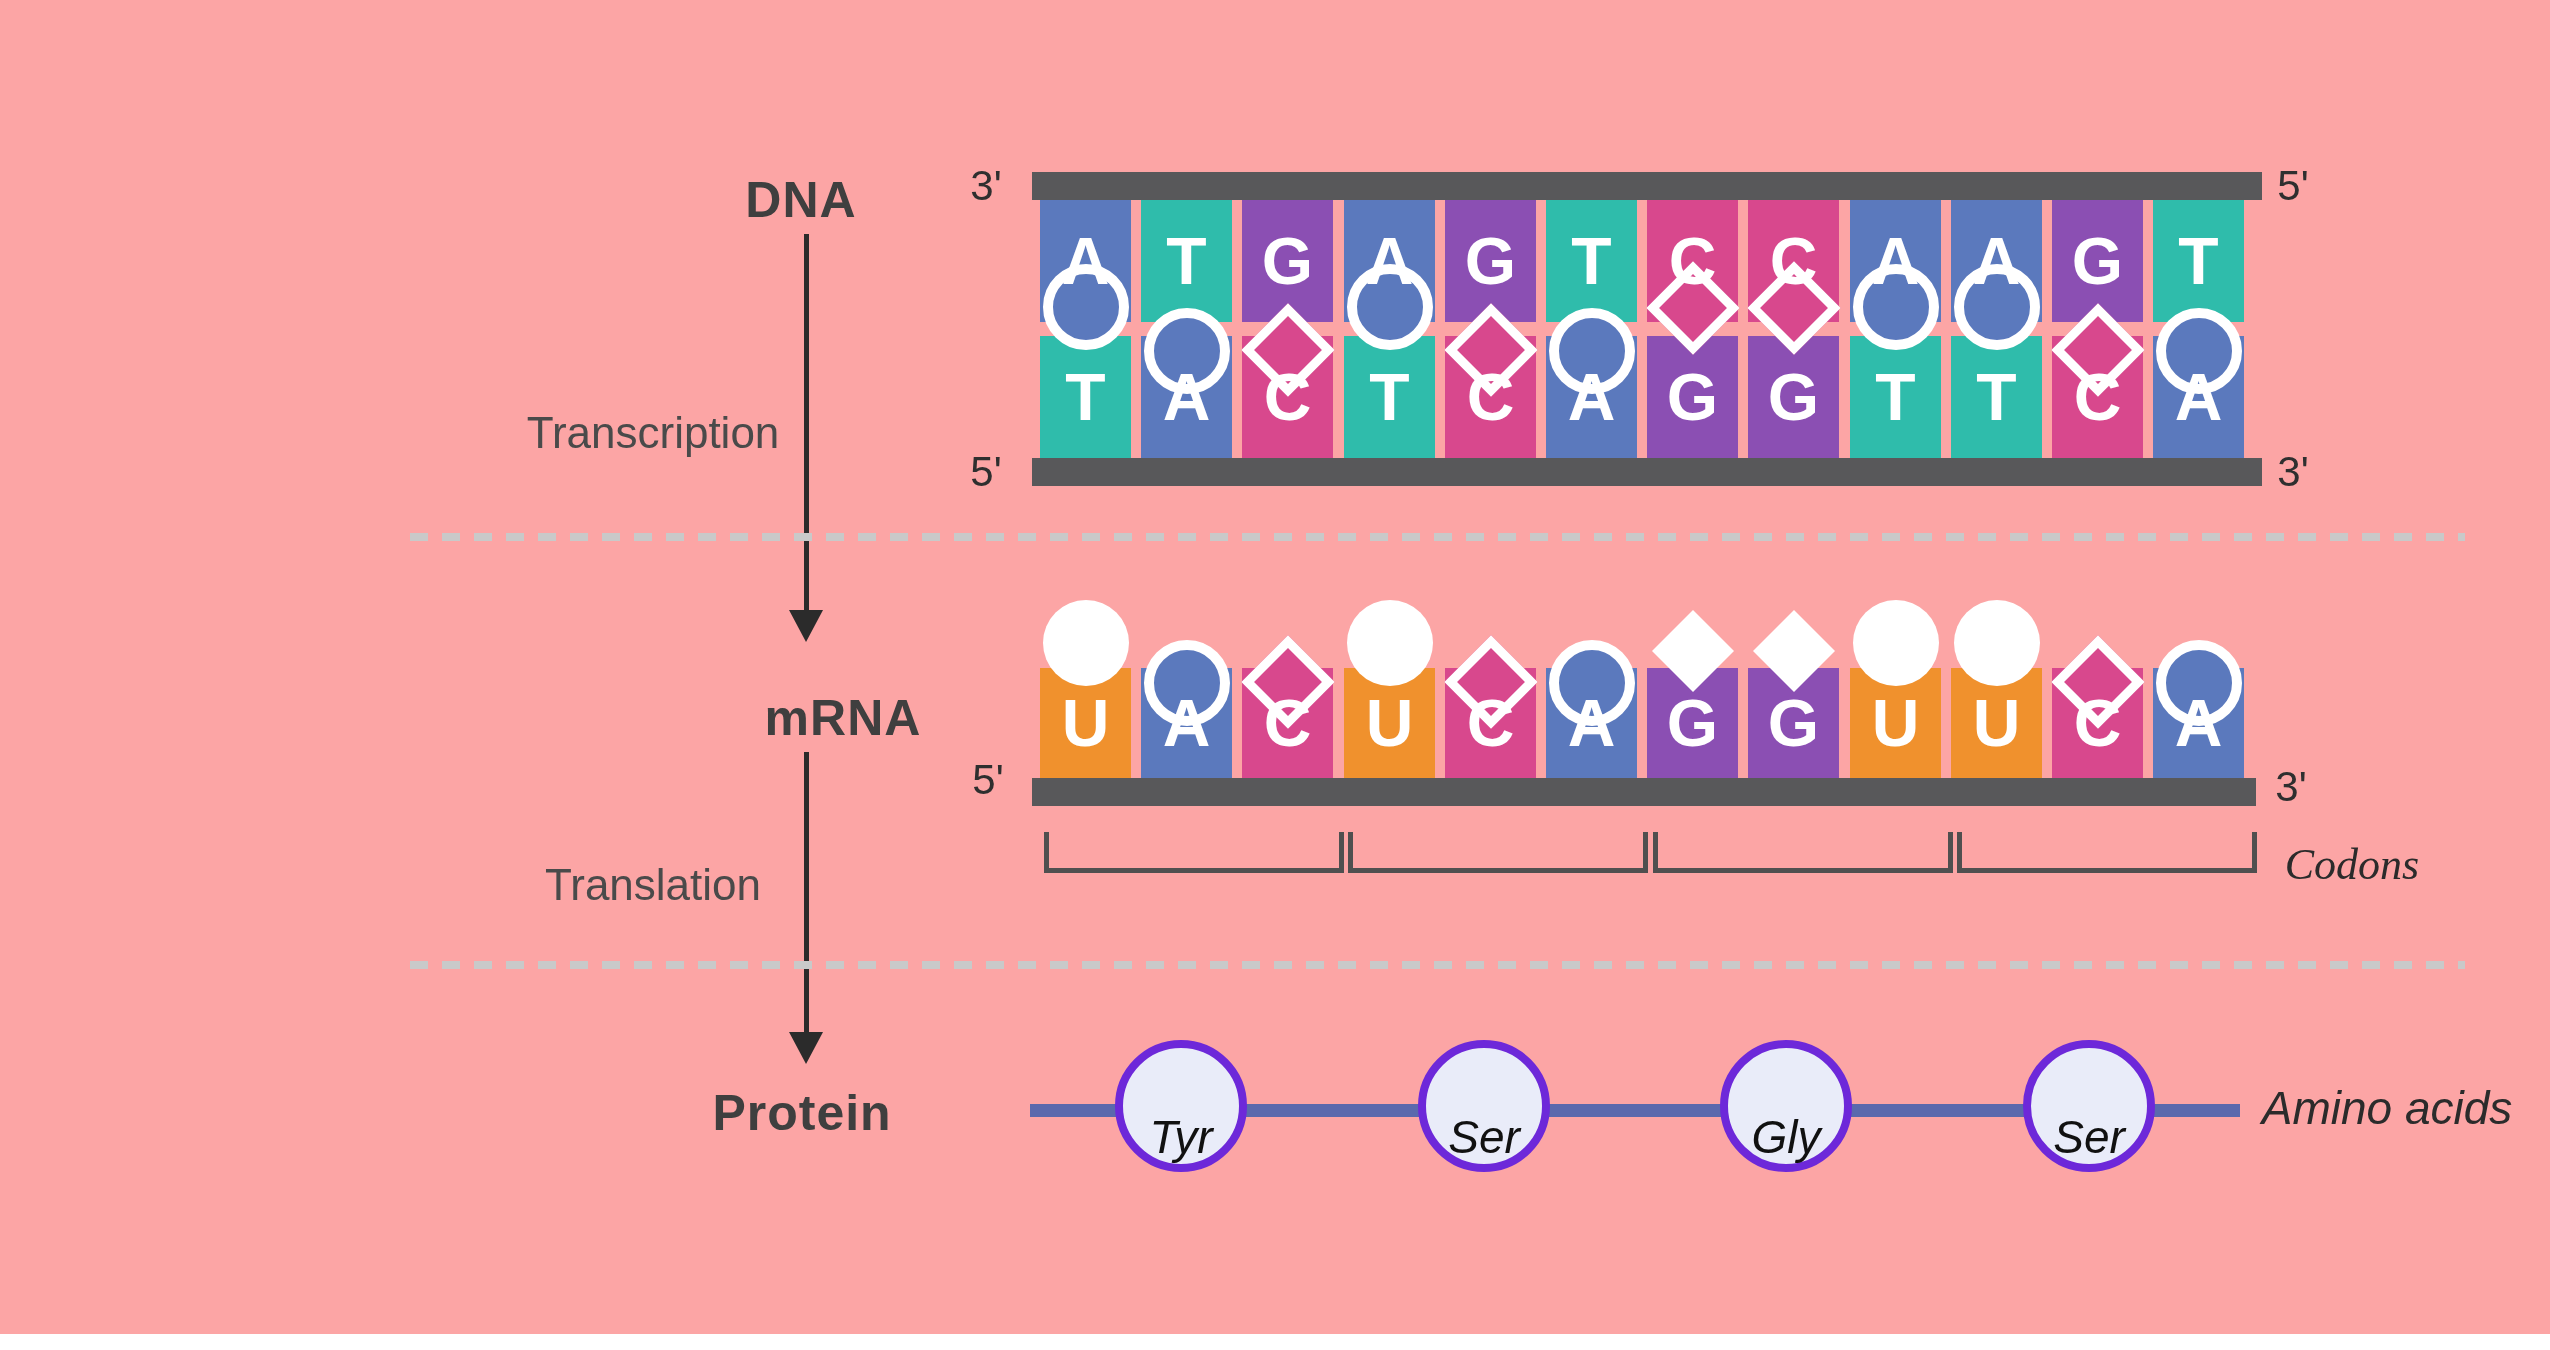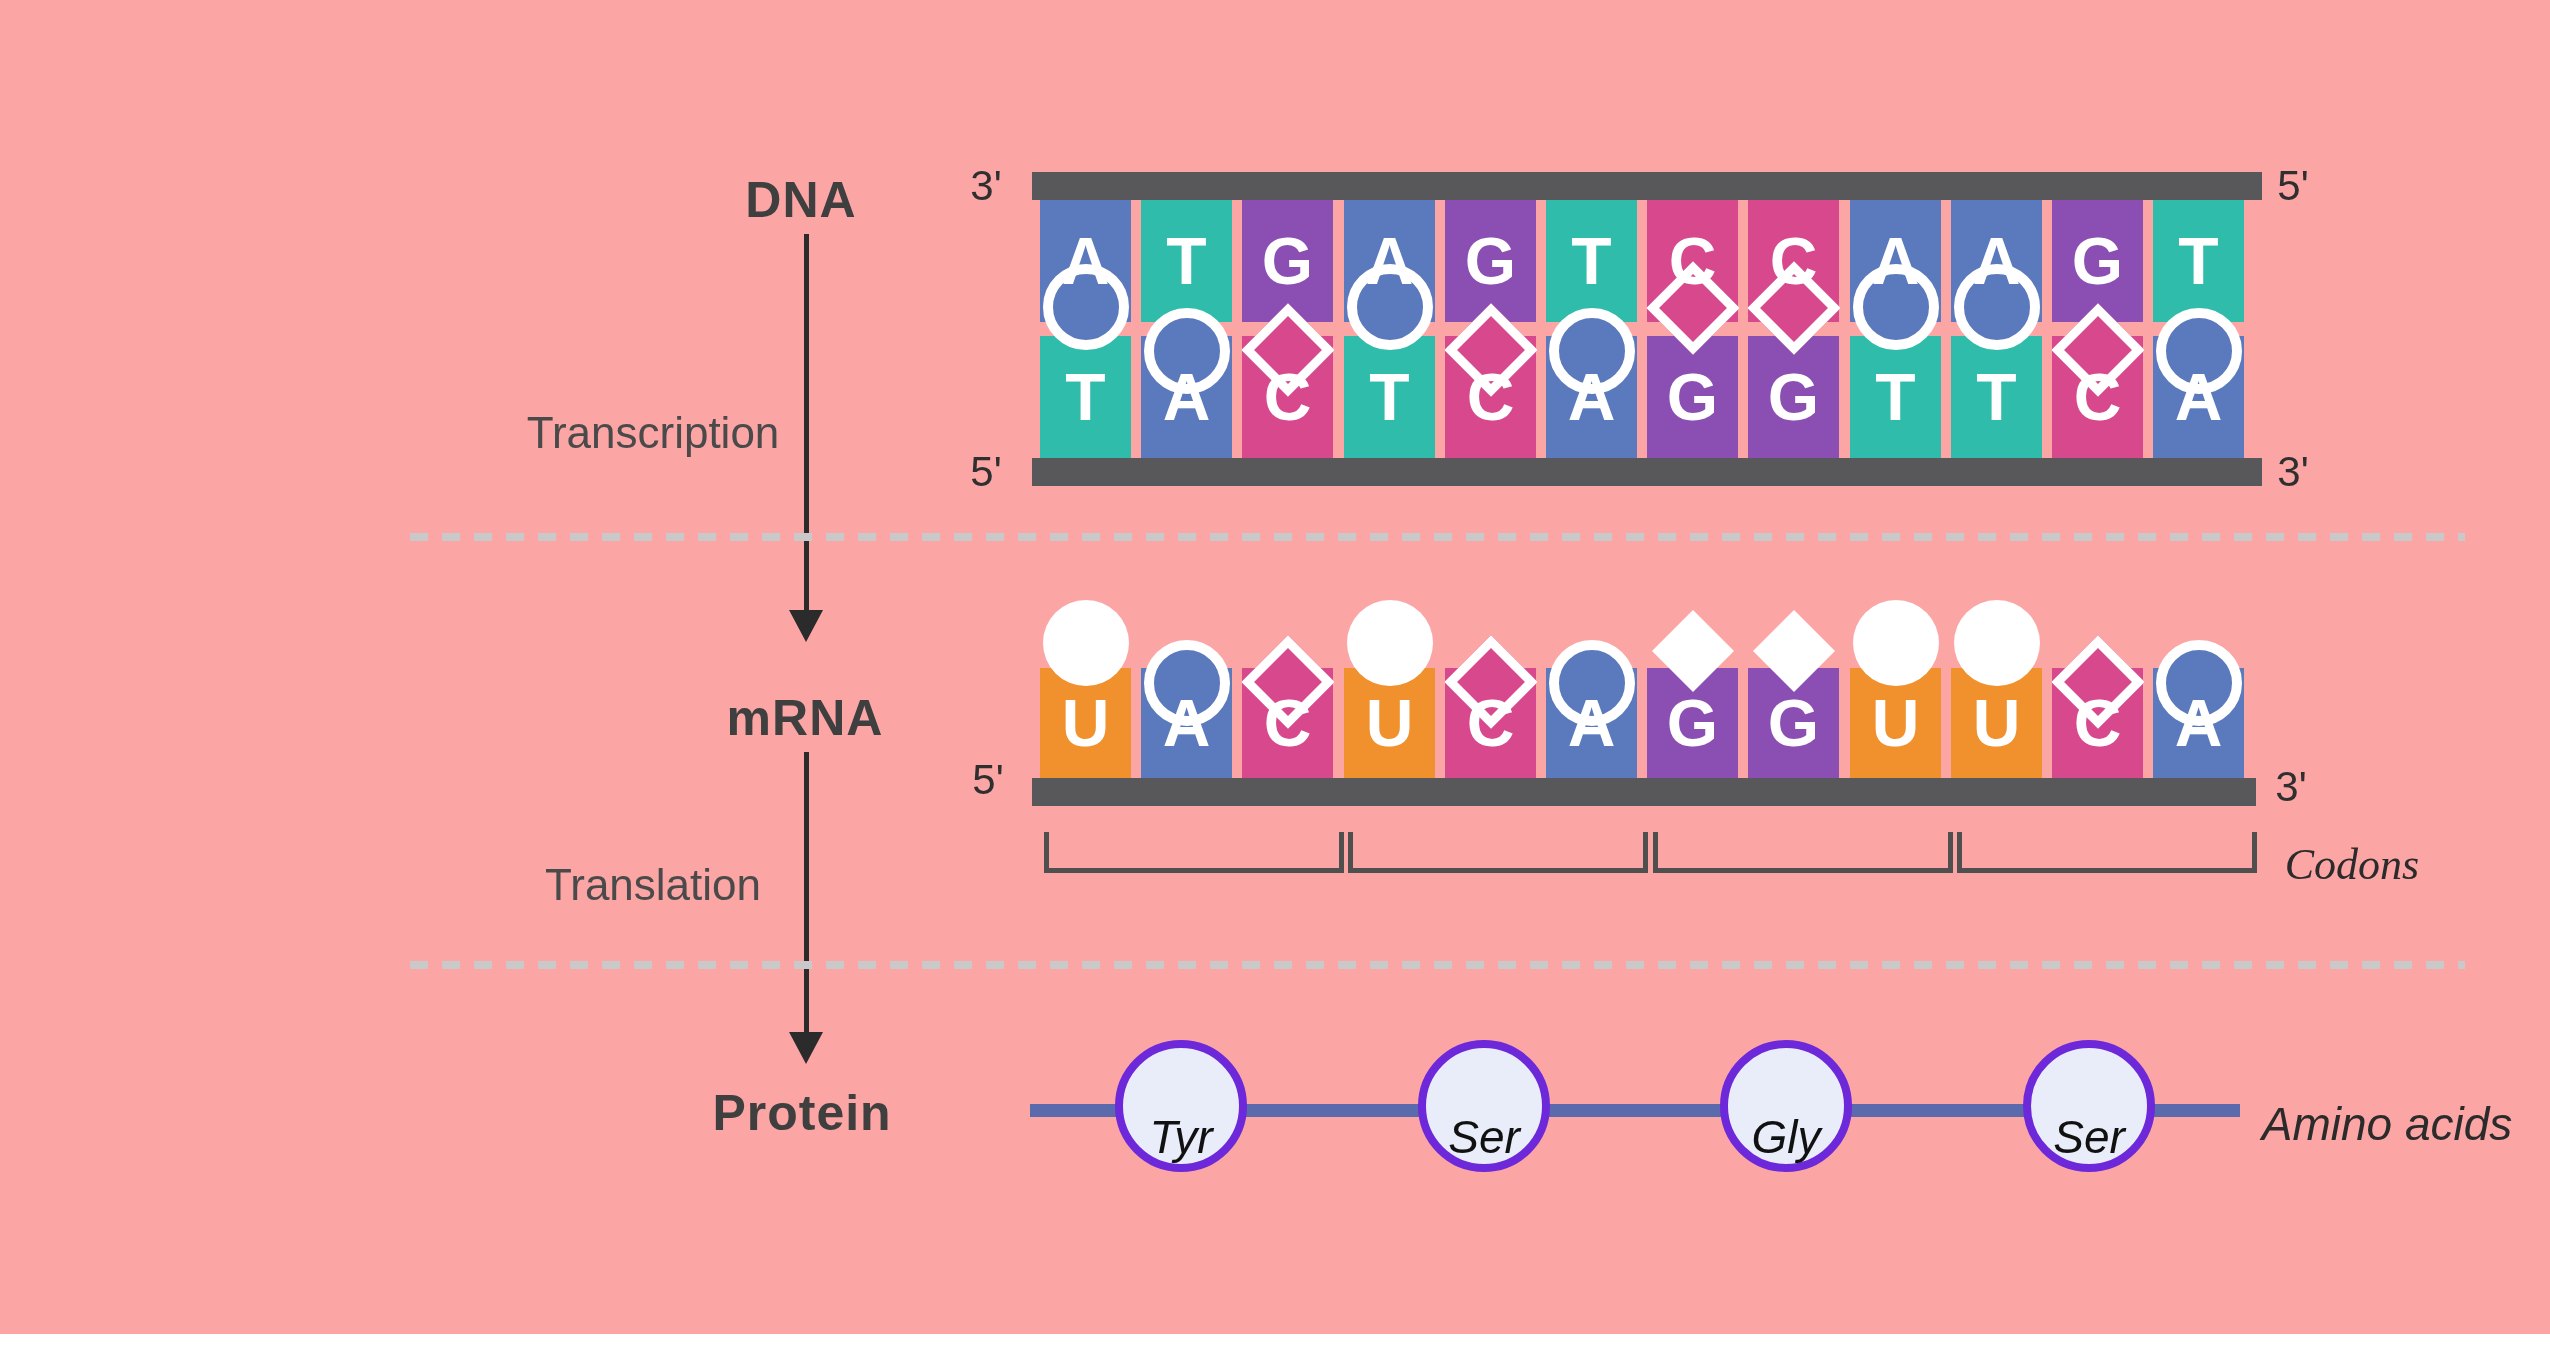--- a/index.html
+++ b/index.html
@@ -37,21 +37,21 @@
            background:#e9ecf9;display:flex;align-items:flex-end;justify-content:center;z-index:5;font-style:italic;}
   .aa-node .aa-label{font-size:46px;color:#111111;}
 </style>
 </head>
 <body>
 
 <div id="canvas">
 
   <div class="center stage-bold" style="left:801px;top:200px;">DNA</div>
   <div class="center process" style="left:653px;top:433px;">Transcription</div>
-  <div class="center stage-bold" style="left:805px;top:718px;text-align:center;">mRNA</div>
+  <div class="center stage-bold" style="left:843px;top:718px;text-align:center;">mRNA</div>
   <div class="center process" style="left:653px;top:885px;">Translation</div>
   <div class="center stage-bold" style="left:802px;top:1113px;text-align:center;">Protein</div>
 
   <div class="vline" style="left:804px;top:234px;height:376px;"></div>
   <div class="ahead" style="left:789px;top:610px;"></div>
 
   <div class="vline" style="left:804px;top:752px;height:280px;"></div>
   <div class="ahead" style="left:789px;top:1032px;"></div>
 
   <div class="dashed" style="top:533px;"></div>
@@ -225,15 +225,15 @@
       <div class="aa-node" style="left: 1418px; top: 1040px;">
         <span class="aa-label">Ser</span>
       </div>
       <div class="aa-node" style="left: 1720px; top: 1040px;">
         <span class="aa-label">Gly</span>
       </div>
       <div class="aa-node" style="left: 2023px; top: 1040px;">
         <span class="aa-label">Ser</span>
       </div>
     </div>
-  <div class="center side-note" style="left:2387px;top:1108px;margin-top:16px;">Amino acids</div>
+  <div class="center side-note" style="left:2387px;top:1108px;">Amino acids</div>
 
 </div>
 
 </body></html>

